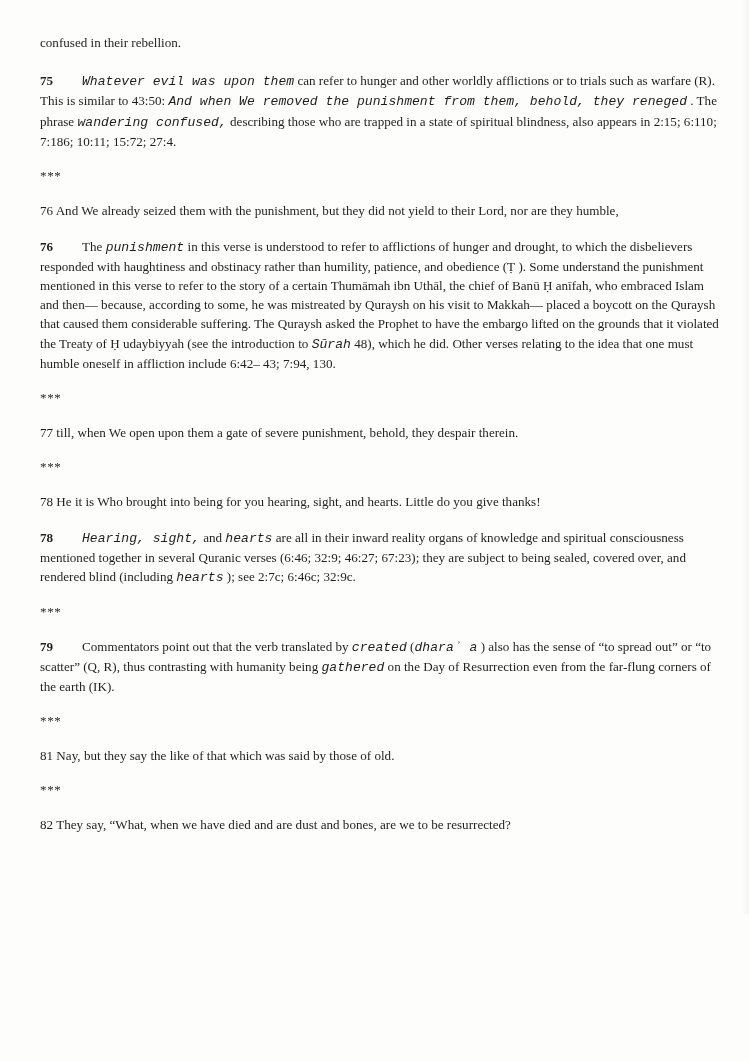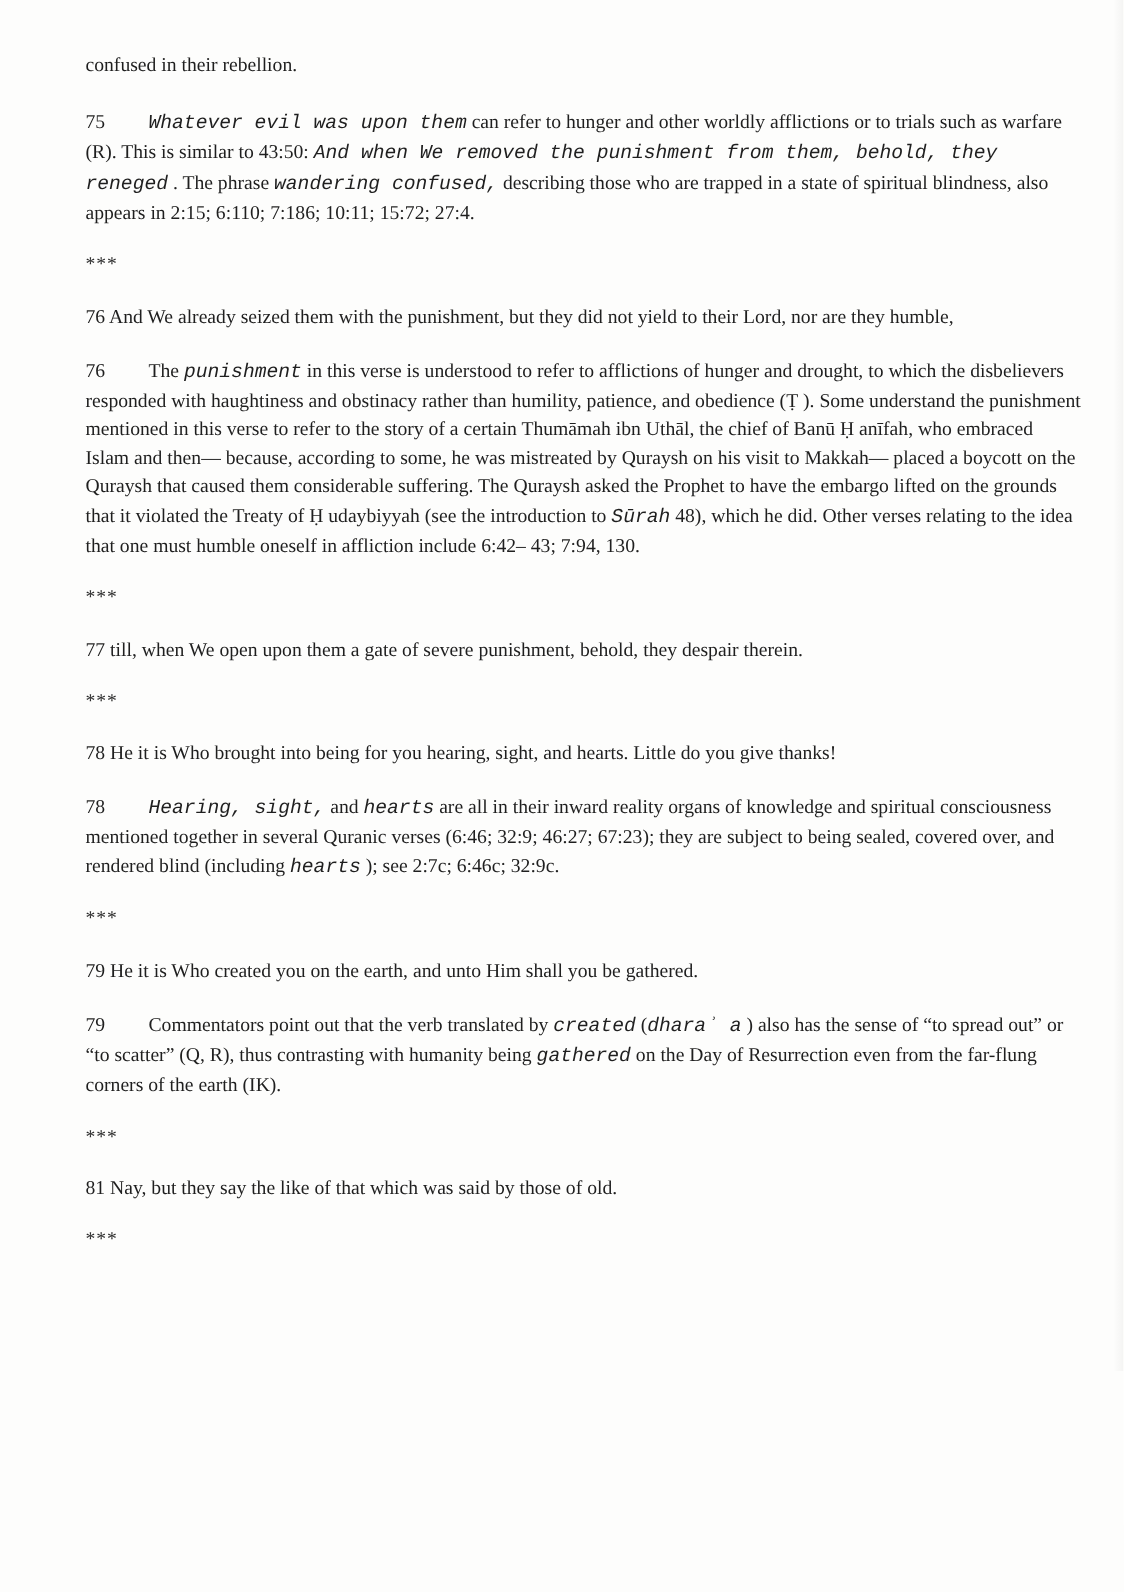--- a/index.html
+++ b/index.html
@@ -15,21 +15,21 @@
     background: #fdfdfc;
     color: #1c1c1c;
     overflow: hidden;
   }
 
   #page {
     position: relative;
     width: 749px;
     height: 914px;
     box-sizing: border-box;
-    padding: 33px 28px 0 57px;
+    padding: 33px 28px 0 40px;
     background: #fdfdfc;
   }
 
   
   #page:after {
     content: "";
     position: absolute;
     top: 0; right: 0;
     width: 7px; height: 100%;
     background: linear-gradient(to right, rgba(0,0,0,0.00), rgba(0,0,0,0.035));
@@ -57,20 +57,21 @@
   }
 
   
   .commentary {
     margin-bottom: 17px;
     text-indent: 0;
   }
   .commentary .num {
     display: inline-block;
     min-width: 42px;
+    font-weight: bold;
   }
   .commentary .num.wide {
     min-width: 60px;
   }
 
   
   .sep {
     margin: 0 0 17px 0;
     font-size: 13.1px;
     line-height: 1.2;
@@ -92,19 +93,19 @@
       <p class="block commentary"><span class="num">75</span><span><i>Whatever evil was upon them</i><span> can refer to hunger and other worldly afflictions or to trials such as warfare (R). This is similar to 43:50: </span><i>And when We removed the punishment from them, behold, they reneged</i><span> . The phrase </span><i>wandering confused,</i><span> describing those who are trapped in a state of spiritual blindness, also appears in 2:15; 6:110; 7:186; 10:11; 15:72; 27:4.</span></span></p>
       <p class="sep">***</p>
       <p class="block verse">76 And We already seized them with the punishment, but they did not yield to their Lord, nor are they humble,</p>
       <p class="block commentary"><span class="num">76</span><span><span>The </span><i>punishment</i><span> in this verse is understood to refer to afflictions of hunger and drought, to which the disbelievers responded with haughtiness and obstinacy rather than humility, patience, and obedience (Ṭ ). Some understand the punishment mentioned in this verse to refer to the story of a certain Thumāmah ibn Uthāl, the chief of Banū Ḥ anīfah, who embraced Islam and then— because, according to some, he was mistreated by Quraysh on his visit to Makkah— placed a boycott on the Quraysh that caused them considerable suffering. The Quraysh asked the Prophet to have the embargo lifted on the grounds that it violated the Treaty of Ḥ udaybiyyah (see the introduction to </span><i>Sūrah</i><span> 48), which he did. Other verses relating to the idea that one must humble oneself in affliction include 6:42– 43; 7:94, 130.</span></span></p>
       <p class="sep">***</p>
       <p class="block verse">77 till, when We open upon them a gate of severe punishment, behold, they despair therein.</p>
       <p class="sep">***</p>
       <p class="block verse">78 He it is Who brought into being for you hearing, sight, and hearts. Little do you give thanks!</p>
       <p class="block commentary"><span class="num">78</span><span><i>Hearing, sight,</i><span> and </span><i>hearts</i><span> are all in their inward reality organs of knowledge and spiritual consciousness mentioned together in several Quranic verses (6:46; 32:9; 46:27; 67:23); they are subject to being sealed, covered over, and rendered blind (including </span><i>hearts</i><span> ); see 2:7c; 6:46c; 32:9c.</span></span></p>
       <p class="sep">***</p>
-      <p class="block verse">79 He it is Who created you on the earth, and unto Him shall you be gathered.</p>
       <p class="block commentary"><span class="num">79</span><span><span>Commentators point out that the verb translated by </span><i>created</i><span> (</span><i>dharaʾ a</i><span> ) also has the sense of “to spread out” or “to scatter” (Q, R), thus contrasting with humanity being </span><i>gathered</i><span> on the Day of Resurrection even from the far-flung corners of the earth (IK).</span></span></p>
       <p class="sep">***</p>
       <p class="block verse">81 Nay, but they say the like of that which was said by those of old.</p>
       <p class="sep">***</p>
+      <p class="block verse">82 They say, “What, when we have died and are dust and bones, are we to be resurrected?</p>
     </div>
 </div>
 
 </body></html>

